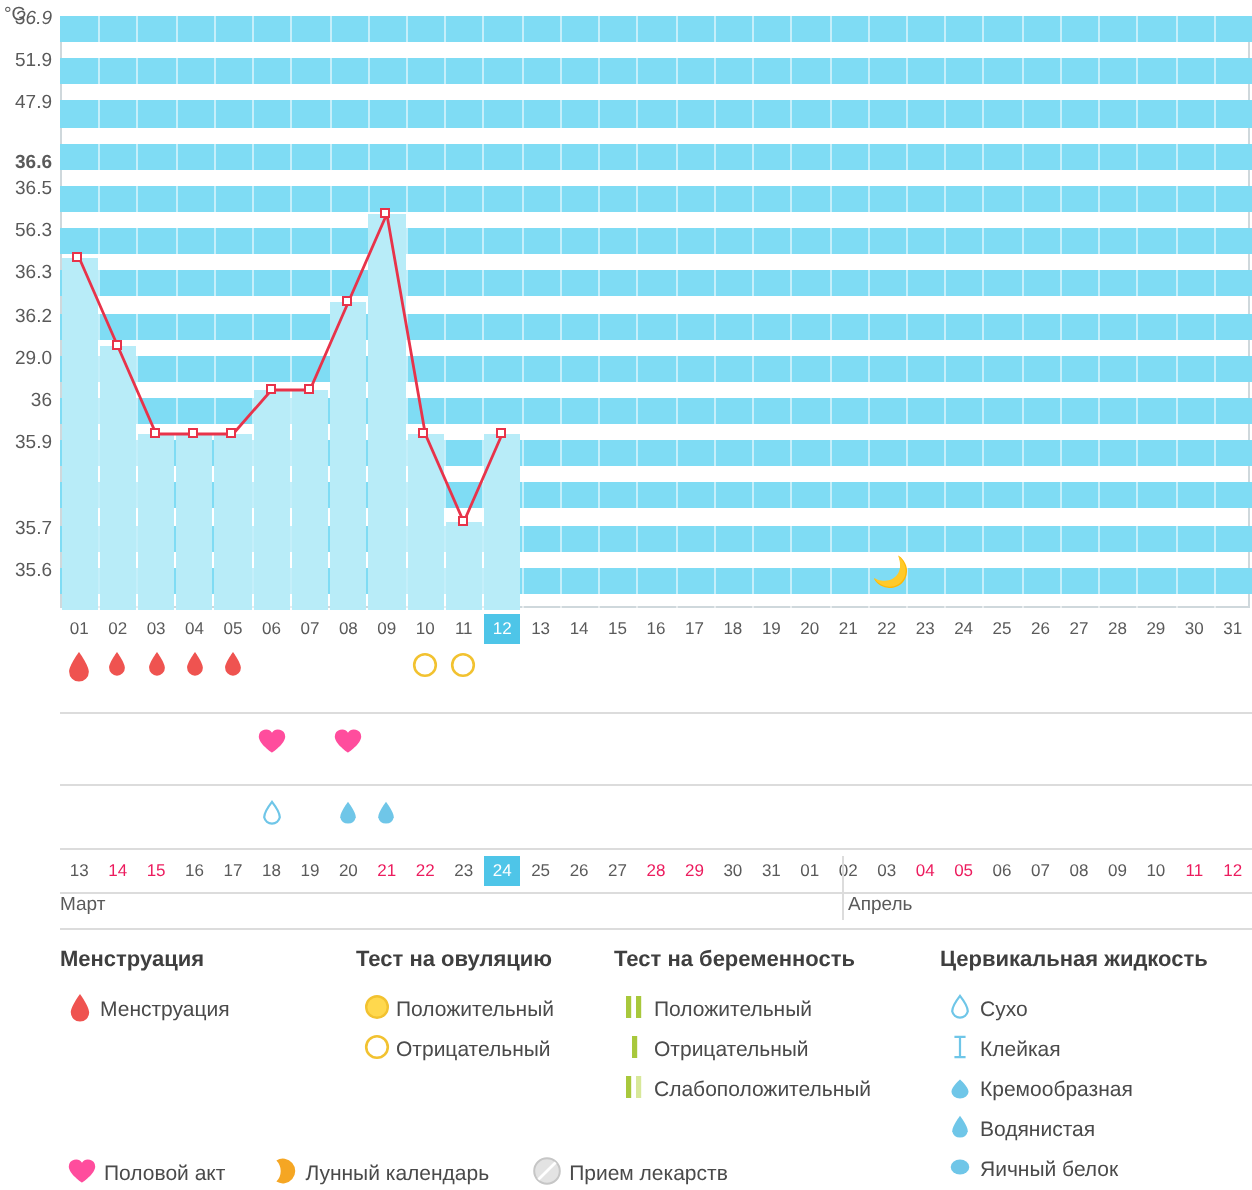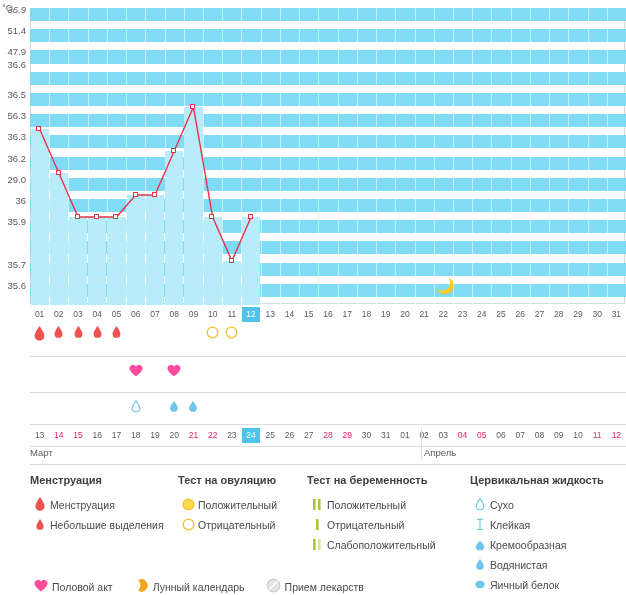--- a/index.html
+++ b/index.html
@@ -50,23 +50,23 @@
   .bottom-row .gly{width:22px;text-align:center;display:inline-block;}
   .unit{position:absolute;left:2px;top:2px;font-size:9.5px;color:#5a5a5a;}
 </style>
 </head>
 <body>
 
 <div class="chart-wrap">
   <div class="unit">°C</div>
   <div class="y-axis" id="yaxis">
       <div class="y-label" style="top: 4px; font-style: italic;">36.9</div>
-      <div class="y-label" style="top: 25.2143px;">51.4</div>
+      <div class="y-label" style="top: 25.2143px;">51.9</div>
       <div class="y-label" style="top: 46.4286px;">47.9</div>
-      <div class="y-label" style="top: 59px;">36.6</div>
+      <div class="y-label" style="top: 76px; font-weight: bold;">36.6</div>
       <div class="y-label" style="top: 88.8571px;">36.5</div>
       <div class="y-label" style="top: 110.071px;">56.3</div>
       <div class="y-label" style="top: 131.286px;">36.3</div>
       <div class="y-label" style="top: 152.5px;">36.2</div>
       <div class="y-label" style="top: 173.714px;">29.0</div>
       <div class="y-label" style="top: 194.929px;">36</div>
       <div class="y-label" style="top: 216.143px;">35.9</div>
       <div class="y-label" style="top: 237.357px; padding-left: 43px;">35.8</div>
       <div class="y-label" style="top: 258.571px;">35.7</div>
       <div class="y-label" style="top: 279.786px;">35.6</div>
@@ -272,26 +272,20 @@
 
 <div class="legend" id="legend">
     <div class="legend-col" style="left: 0px;">
       <div class="legend-title">Менструация</div>
       <div class="legend-item">
         <span class="gly"><svg width="10" height="14" viewBox="0 0 10 14">
             <path d="M5 0 C5 0 9.6 6.2 9.6 9.2 A4.6 4.6 0 0 1 0.4 9.2 C0.4 6.2 5 0 5 0 Z" fill="#ef5350"></path>
           </svg></span>
         <span>Менструация</span>
       </div>
-      <div class="legend-item">
-        <span class="gly"><svg width="8" height="11" viewBox="0 0 10 14">
-            <path d="M5 0 C5 0 9.6 6.2 9.6 9.2 A4.6 4.6 0 0 1 0.4 9.2 C0.4 6.2 5 0 5 0 Z" fill="#ef5350"></path>
-          </svg></span>
-        <span>Небольшие выделения</span>
-      </div>
     </div>
     <div class="legend-col" style="left: 148px;">
       <div class="legend-title">Тест на овуляцию</div>
       <div class="legend-item">
         <span class="gly"><svg width="13" height="13" viewBox="0 0 13 13">
             <circle cx="6.5" cy="6.5" r="5.4" fill="#ffd84d" stroke="#f2c230" stroke-width="1.2"></circle>
           </svg></span>
         <span>Положительный</span>
       </div>
       <div class="legend-item">

